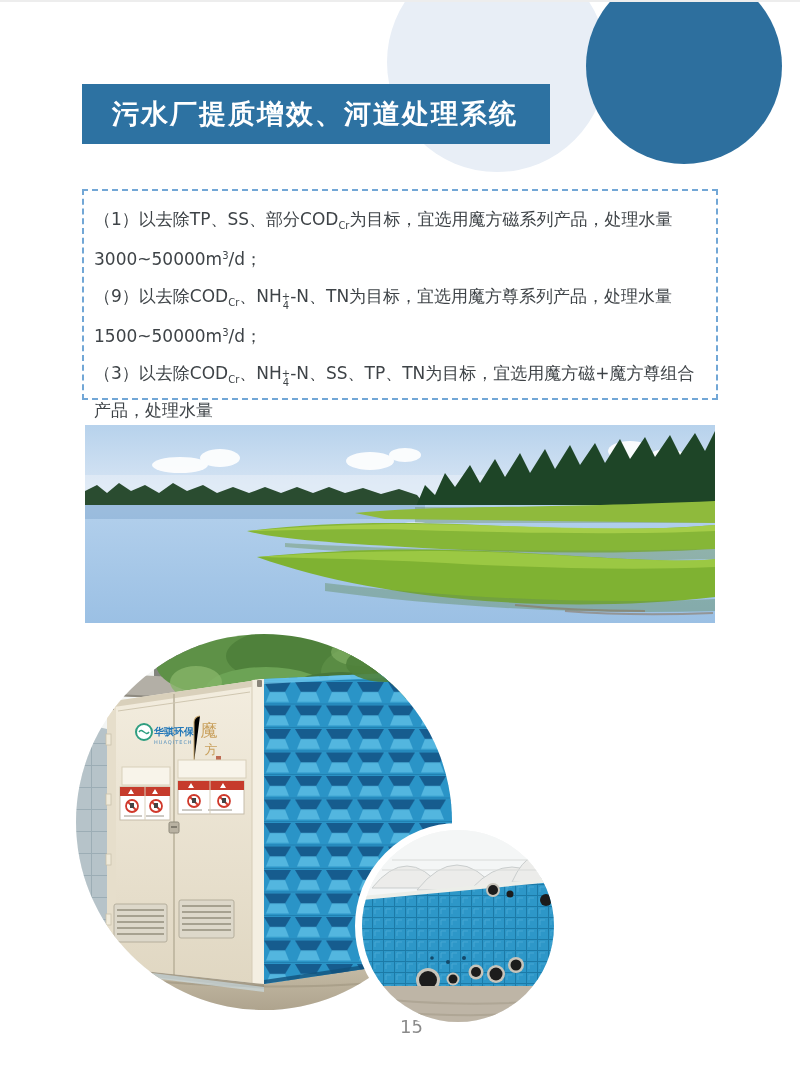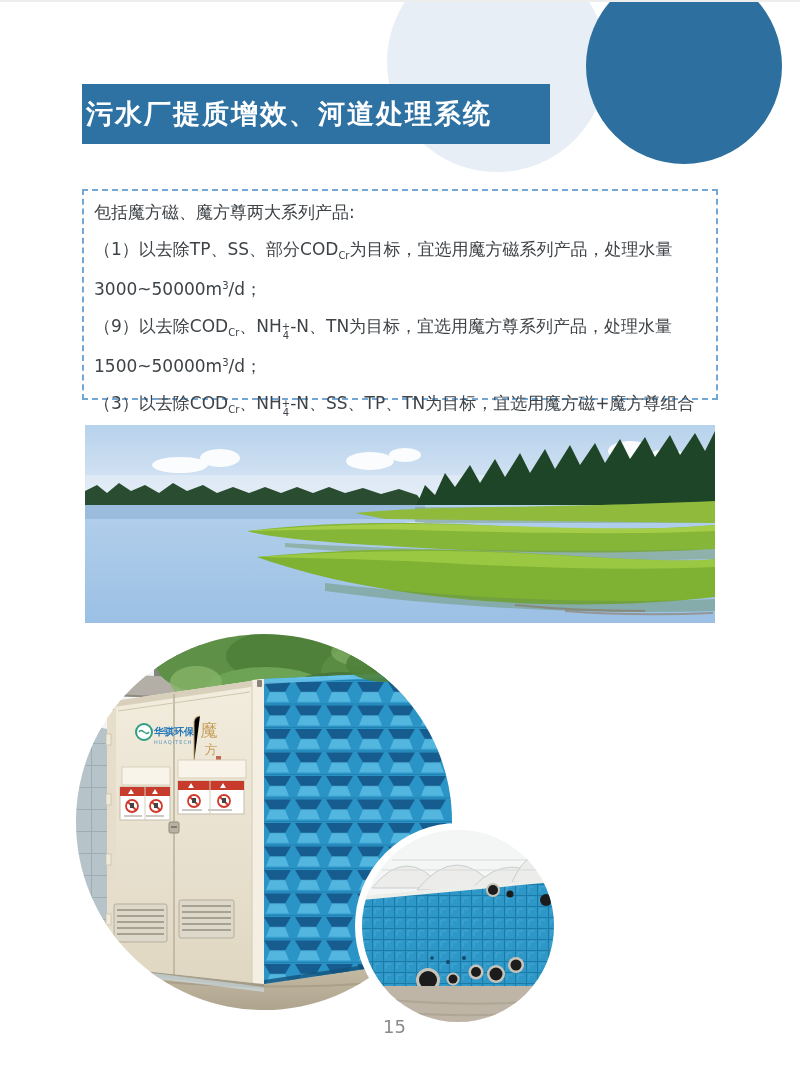--- a/index.html
+++ b/index.html
@@ -6,58 +6,57 @@
   .page{
     position:relative;width:800px;height:1077px;margin:0 auto;background:#ffffff;
     overflow:hidden;font-family:"DejaVu Sans","Liberation Sans",sans-serif;
     border-top:2px solid #ededed;
   }
   .decor-circle{position:absolute;border-radius:50%;}
   .decor-light{left:387px;top:-50px;width:220px;height:220px;background:#e8eef6;}
   .decor-dark{left:586px;top:-34px;width:196px;height:196px;background:#2d6f9e;}
   .banner{
     position:absolute;left:82px;top:82px;width:468px;height:60px;background:#2d72a2;
-    display:flex;align-items:center;padding-left:4px;box-sizing:border-box;z-index:3;
+    display:flex;align-items:center;padding-left:30px;box-sizing:border-box;z-index:3;
   }
   .banner-title{color:#ffffff;font-size:27px;font-weight:bold;letter-spacing:2px;white-space:nowrap;}
   .intro-box{
     position:absolute;left:82px;top:187px;width:636px;height:211px;box-sizing:border-box;
     border:2px dashed #72a7d6;padding:6px 10px 8px 10px;z-index:2;background:#fff;
   }
   .intro-box p{margin:0;padding:0;font-size:17px;line-height:30px;color:#3e4347;}
   .intro-box p.item{margin-top:7px;}
   .sb{font-size:10px;vertical-align:-4px;}
   .sp{font-size:10px;vertical-align:6px;}
   .stack{display:inline-block;vertical-align:-7px;line-height:1;text-align:center;}
   .stack .t{display:block;font-size:10px;line-height:9px;}
   .stack .b{display:block;font-size:10px;line-height:10px;}
   .photo-landscape{position:absolute;left:85px;top:423px;width:630px;height:198px;z-index:2;}
   .photo-main{position:absolute;left:76px;top:632px;width:376px;height:376px;border-radius:50%;overflow:hidden;z-index:2;}
   .photo-small{
     position:absolute;left:355px;top:821px;width:192px;height:192px;border:7px solid #ffffff;
     border-radius:50%;overflow:hidden;z-index:4;background:#f4f6f6;
   }
-  .page-number{position:absolute;left:383px;top:1014px;width:40px;text-align:left;
+  .page-number{position:absolute;left:383px;top:1014px;width:40px;text-align:right;
     font-size:18px;color:#8a8a8a;z-index:2;}
   svg{display:block;}
 </style>
 </head>
 <body>
 
 <div class="page">
 
   <div class="decor-circle decor-light"></div>
   <div class="decor-circle decor-dark"></div>
 
   <div class="banner">
     <span class="banner-title">污水厂提质增效、河道处理系统</span>
   </div>
 
   <div class="intro-box">
-    <p>包括魔方磁、魔方尊两大系列产品:</p>
     <p class="item"><span>（1）以去除TP、SS、部分COD</span><span class="sb">Cr</span><span>为目标，宜选用魔方磁系列产品，处理水量3000~50000m</span><span class="sp">3</span><span>/d；</span></p>
     <p class="item"><span>（9）以去除COD</span><span class="sb">Cr</span><span>、NH</span><span class="stack"><span class="t">+</span><span class="b">4</span></span><span>-N、TN为目标，宜选用魔方尊系列产品，处理水量1500~50000m</span><span class="sp">3</span><span>/d；</span></p>
     <p class="item"><span>（3）以去除COD</span><span class="sb">Cr</span><span>、NH</span><span class="stack"><span class="t">+</span><span class="b">4</span></span><span>-N、SS、TP、TN为目标，宜选用魔方磁+魔方尊组合产品，处理水量</span></p>
   </div>
 
   <div class="photo-landscape">
     <svg width="630" height="198" viewBox="0 0 630 198">
       <defs>
         <linearGradient id="skyG" x1="0" y1="0" x2="0" y2="1">
           <stop offset="0" stop-color="#b7d2ec"></stop>

